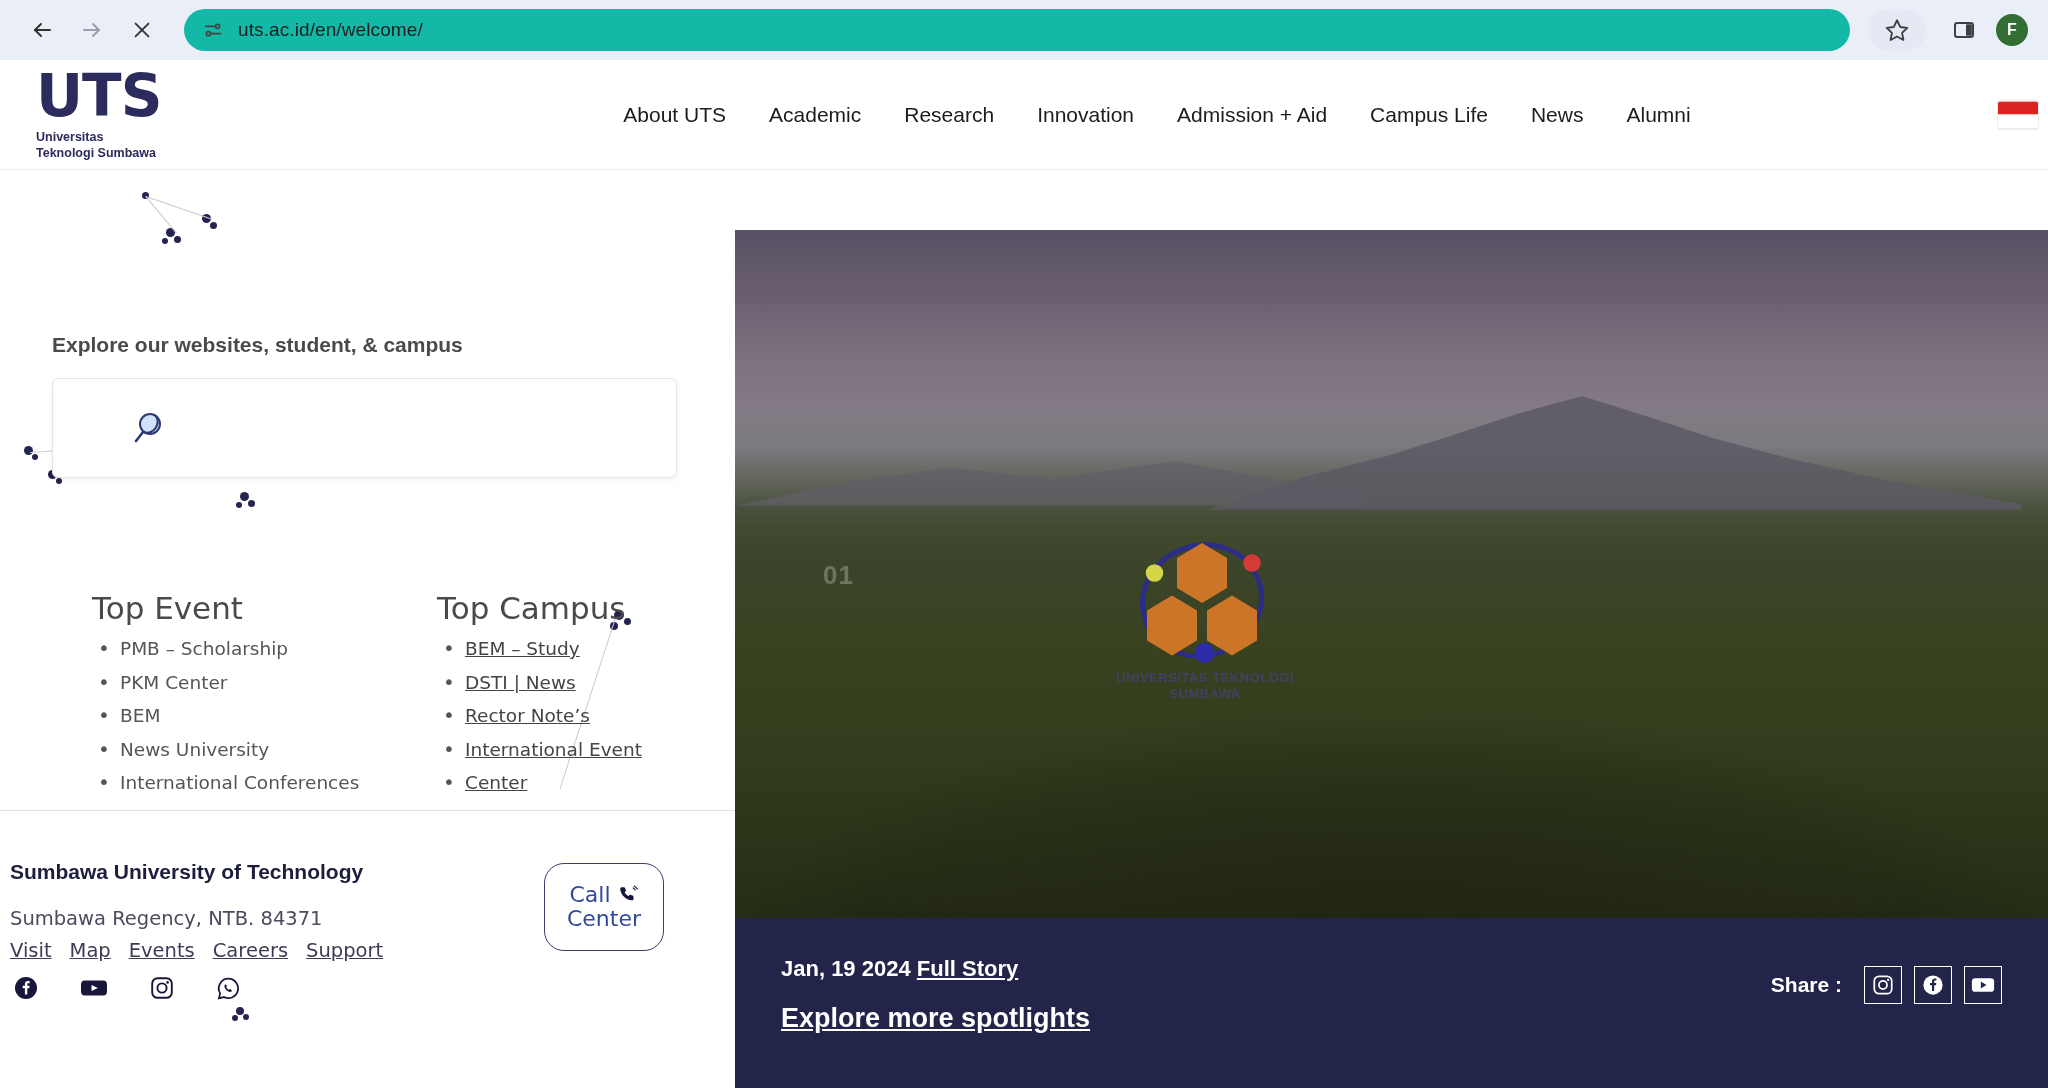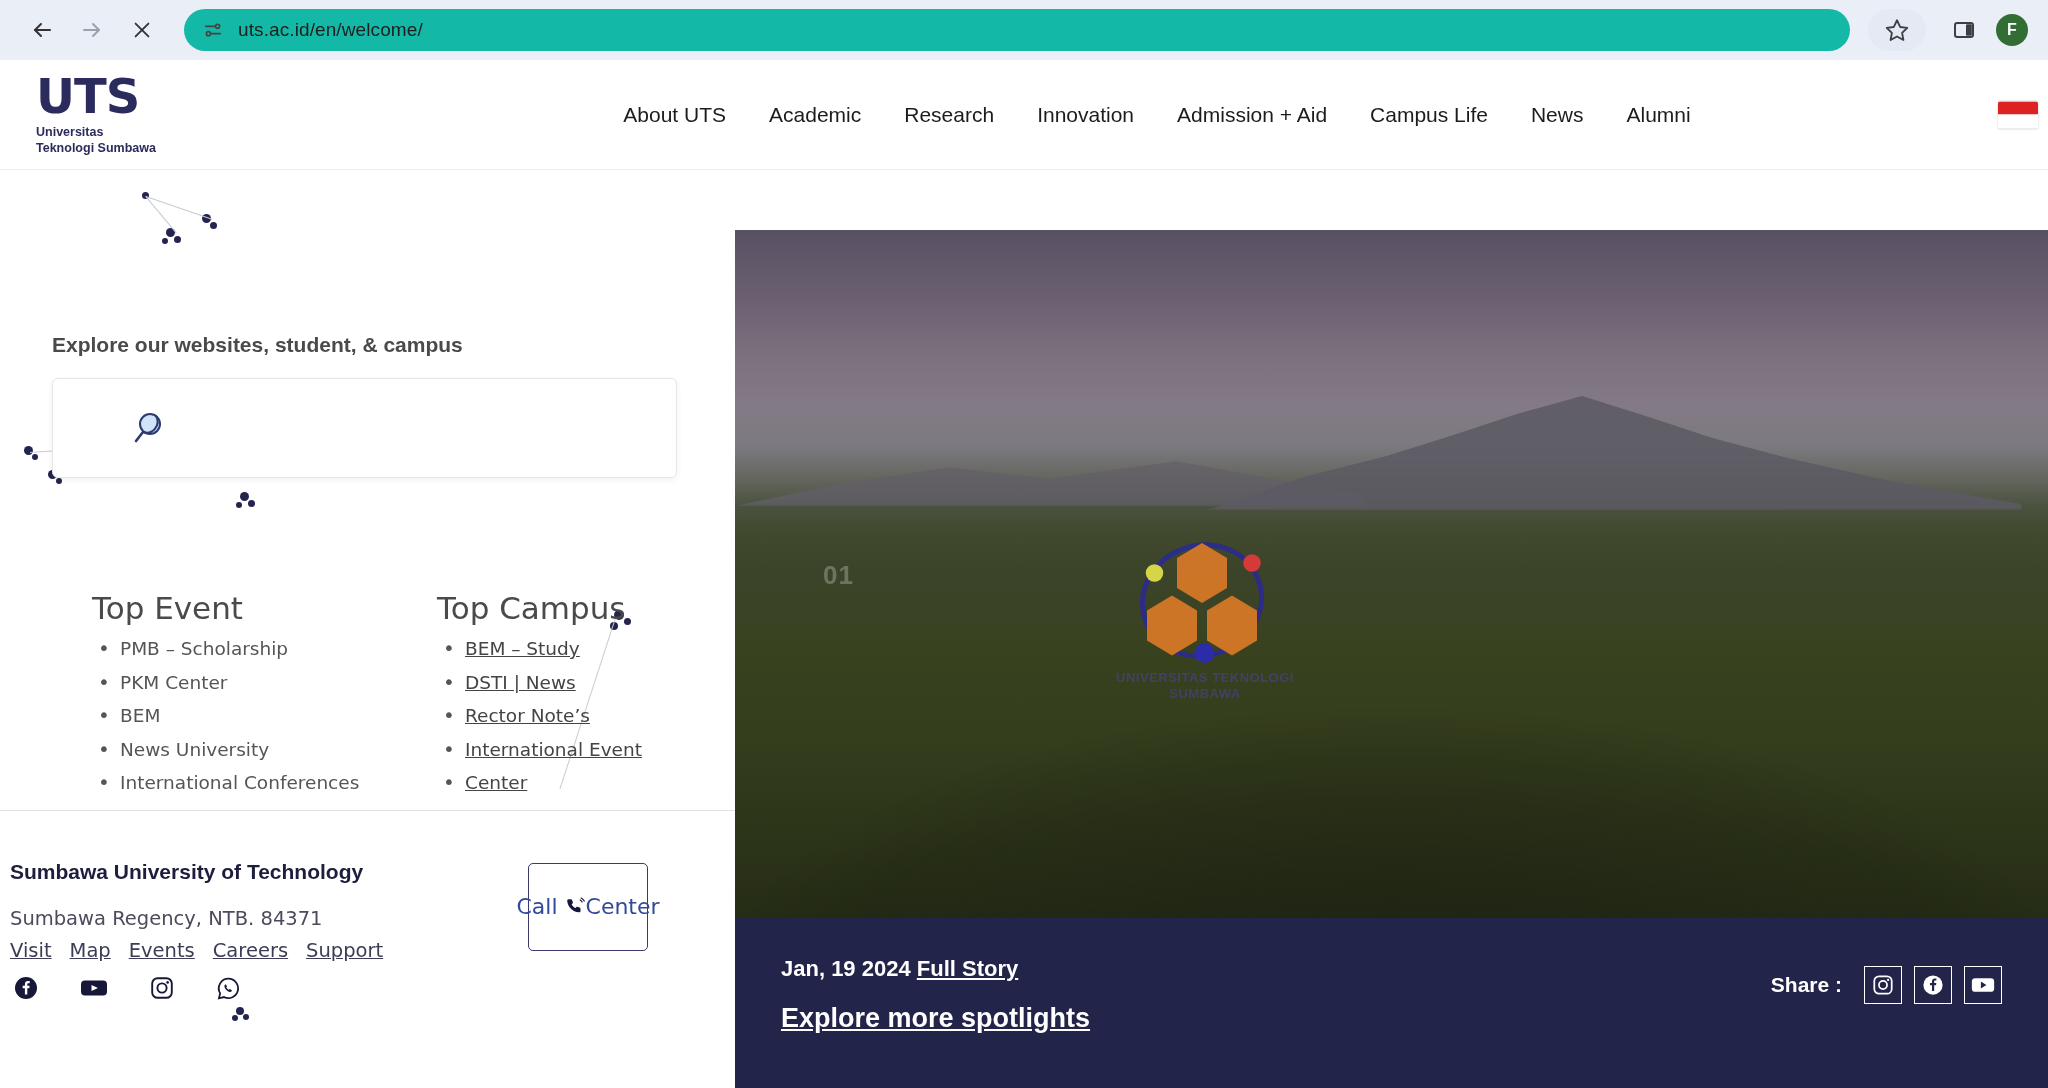--- a/index.html
+++ b/index.html
@@ -65,21 +65,21 @@
     background:#fff;
     border-bottom:1px solid #ececec;
     display:flex; align-items:center;
     position:relative; z-index:5;
   }
   .logo-block {
     margin-left:36px; width:170px;
     display:flex; flex-direction:column; align-items:flex-start;
   }
   .logo-mark {
-    font-size:48px; font-weight:bold; color:#2b2b5e;
+    font-size:58px; font-weight:bold; color:#2b2b5e;
     letter-spacing:-1px; line-height:1;
     font-family:"DejaVu Sans", sans-serif;
   }
   .logo-sub {
     font-size:12.5px; color:#2b2b5e; font-weight:bold;
     line-height:1.25; margin-top:5px;
   }
   .main-nav {
     flex:1 1 auto;
     display:flex; justify-content:center; align-items:flex-end;
@@ -155,24 +155,24 @@
   .fi-addr {
     font-size:19.5px; color:#4b4b5c; line-height:1.38; margin-top:22px;
     font-family:"DejaVu Sans", sans-serif;
   }
   .fi-links { margin-top:6px; display:flex; gap:18px; }
   .fi-links a { font-size:19.5px; color:#3c3c55; text-decoration:underline; font-family:"DejaVu Sans", sans-serif;}
   .fi-social { margin-top:14px; display:flex; gap:42px; align-items:center; padding-left:4px; }
   .fi-social svg { display:block; }
 
   .call-center {
-    position:absolute; left:528px; top:693px;
+    position:absolute; left:544px; top:693px;
     width:120px; height:88px;
-    border:1.6px solid #3a3a6b; border-radius:5px;
-    display:flex; flex-direction:row;
+    border:1.6px solid #3a3a6b; border-radius:20px;
+    display:flex; flex-direction:column;
     align-items:center; justify-content:center;
     background:#fff; cursor:pointer;
   }
   .cc-row { display:flex; align-items:center; gap:6px; }
   .cc-text { font-size:22px; color:#33499b; line-height:1.08; font-family:"DejaVu Sans", sans-serif;}
 
   
   .dots { position:absolute; pointer-events:none; }
   .dots i { position:absolute; display:block; background:#242450; border-radius:50%; }
   .thread { position:absolute; background:#c9c9d4; height:1px; transform-origin:0 0; }

